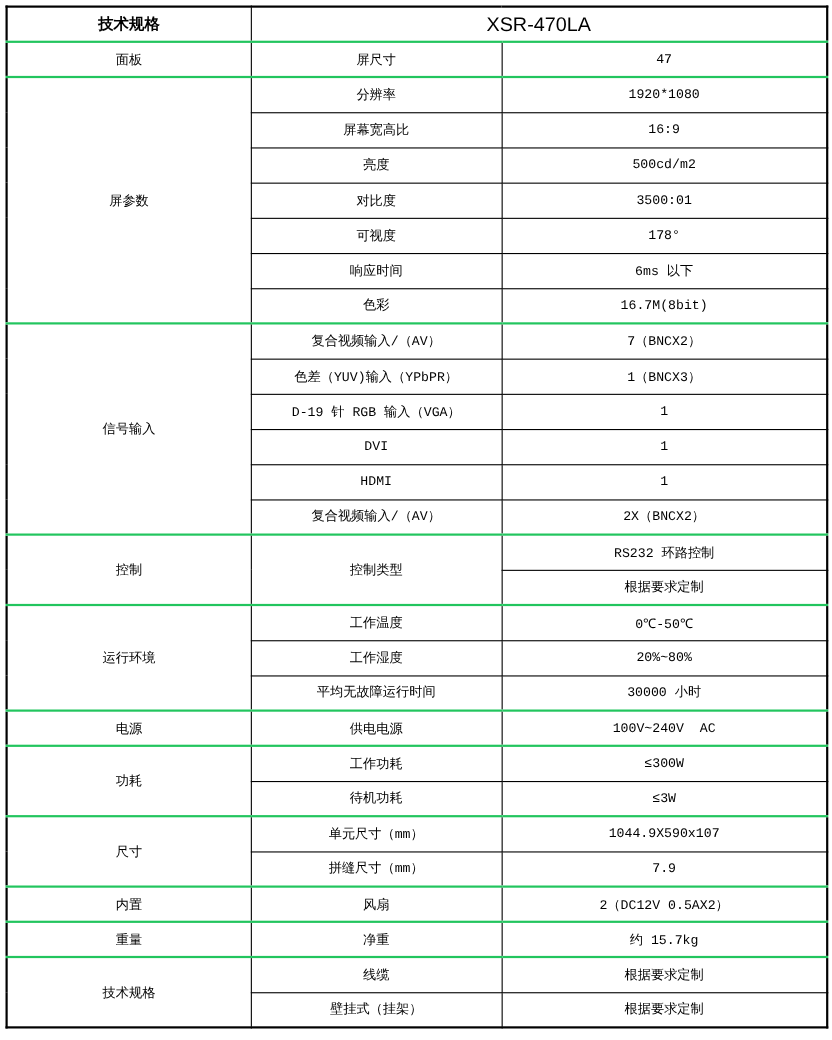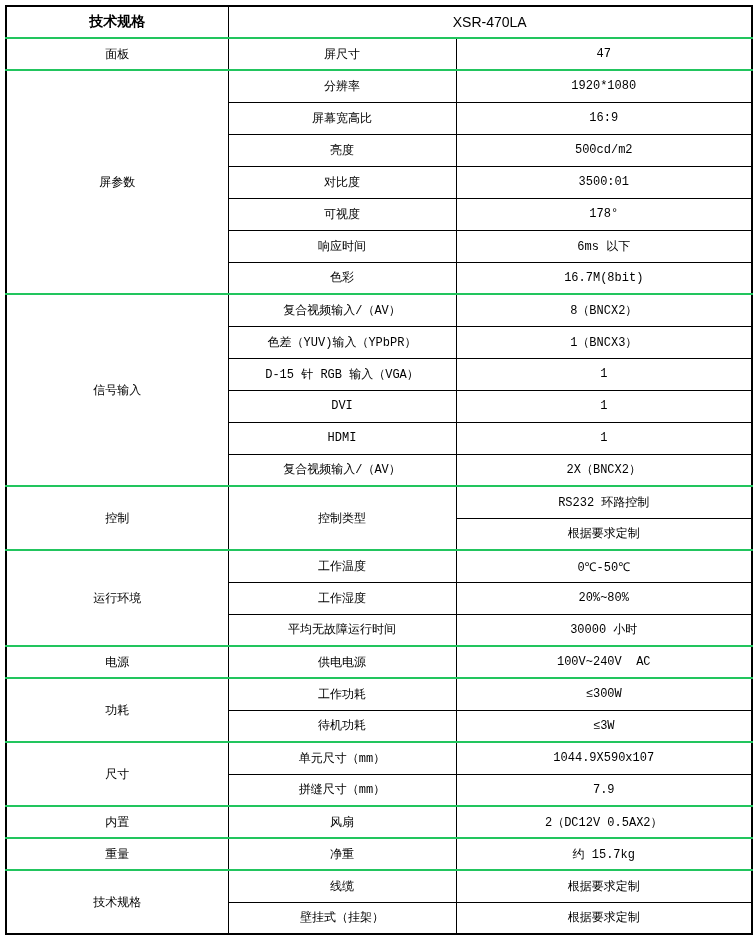--- a/index.html
+++ b/index.html
@@ -29,21 +29,21 @@
     overflow: hidden;
     font-family: "Liberation Mono", "DejaVu Sans Mono", monospace;
   }
   tr.section-start td { border-top: 2px solid #22c55e; }
   td.header-title {
     font-weight: bold;
     font-size: 14px;
     font-family: "Liberation Serif", "DejaVu Serif", serif;
   }
   td.model {
-    font-size: 14px;
+    font-size: 18px;
     font-family: "Liberation Sans", "DejaVu Sans", sans-serif;
   }
   td.cat, td.param {
     font-family: "Liberation Mono", "DejaVu Sans Mono", monospace;
   }
 </style>
 </head>
 <body>
 
 <table class="spec">
@@ -87,28 +87,28 @@
         <td class="param">响应时间</td>
         <td class="value">6ms 以下</td>
       </tr>
       <tr>
         <td class="param">色彩</td>
         <td class="value">16.7M(8bit)</td>
       </tr>
       <tr class="section-start">
         <td rowspan="6" class="cat">信号输入</td>
         <td class="param">复合视频输入/（AV）</td>
-        <td class="value">8（BNCX2）</td>
+        <td class="value">7（BNCX2）</td>
       </tr>
       <tr>
         <td class="param">色差（YUV)输入（YPbPR）</td>
         <td class="value">1（BNCX3）</td>
       </tr>
       <tr>
-        <td class="param">D-15 针 RGB 输入（VGA）</td>
+        <td class="param">D-19 针 RGB 输入（VGA）</td>
         <td class="value">1</td>
       </tr>
       <tr>
         <td class="param">DVI</td>
         <td class="value">1</td>
       </tr>
       <tr>
         <td class="param">HDMI</td>
         <td class="value">1</td>
       </tr>

